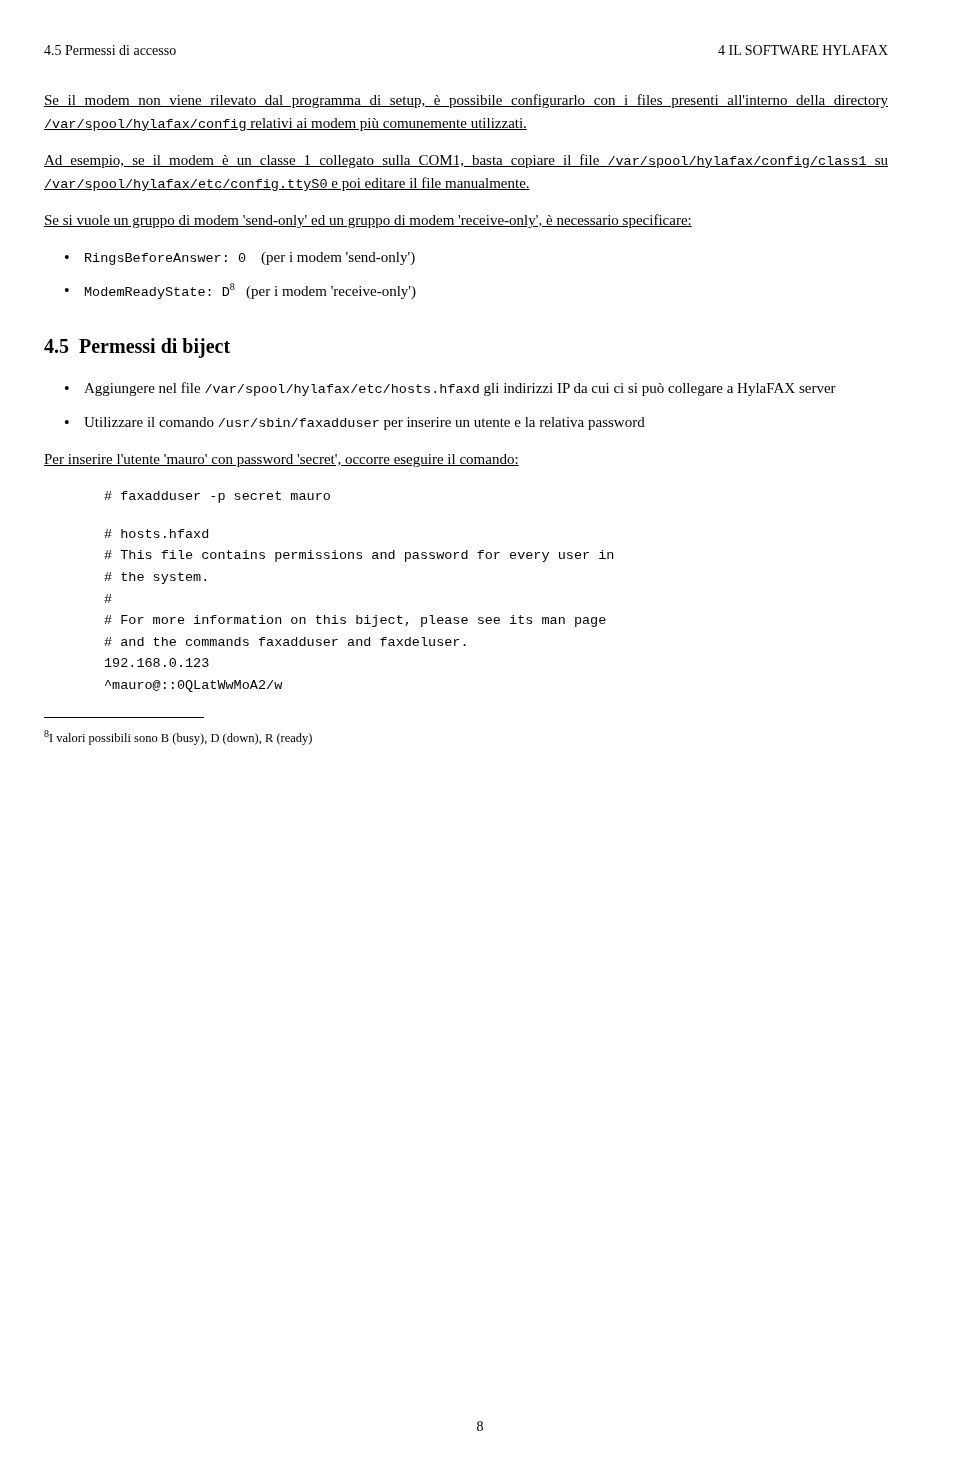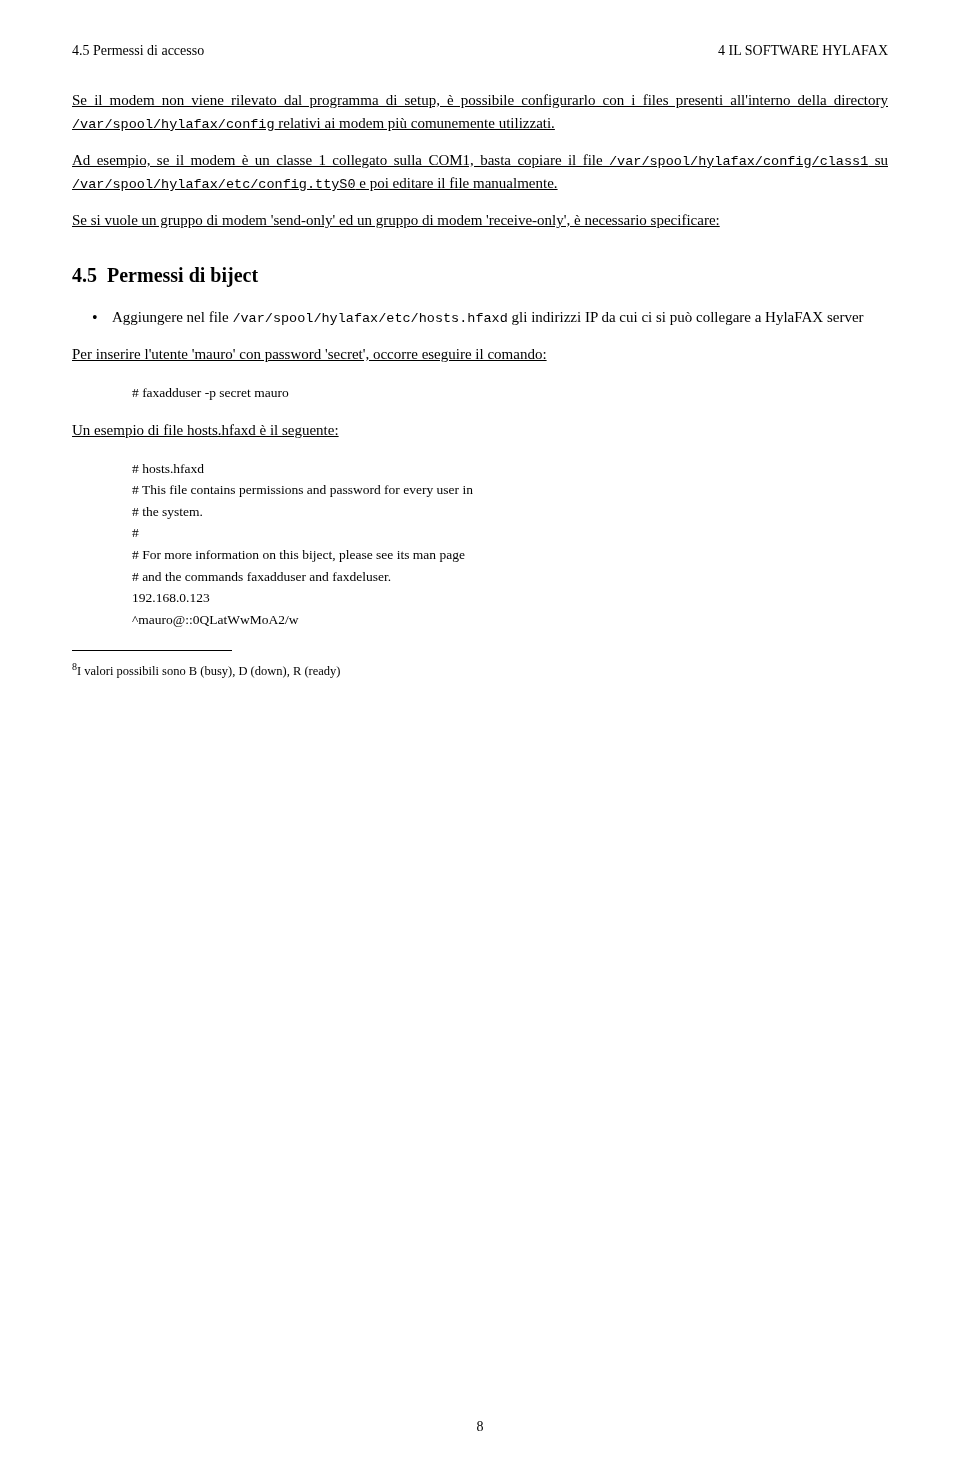--- a/index.html
+++ b/index.html
@@ -13,21 +13,21 @@
       color: #000000;
       font-family: "Times New Roman", Times, serif;
       font-size: 15px;
       line-height: 1.5;
       width: 960px;
       min-height: 1467px;
       position: relative;
     }
 
     .page {
-      padding: 40px 72px 80px 72px;
+      padding: 40px 72px 80px 44px;
       position: relative;
       min-height: 1467px;
     }
 
     .header {
       display: flex;
       justify-content: space-between;
       align-items: center;
       margin-bottom: 28px;
       font-size: 14px;
@@ -71,21 +71,21 @@
     }
 
     .bullet-list li::before {
       content: "•";
       position: absolute;
       left: -20px;
       font-size: 16px;
     }
 
     .code-block {
-      font-family: Liberation Serif, serif;
+      font-family: Liberation Mono, monospace;
       font-size: 13.5px;
       margin: 16px 0 16px 60px;
       line-height: 1.6;
     }
 
     .code-block div {
       white-space: pre;
     }
 
     .footnote-divider {
@@ -129,44 +129,50 @@
 
   <p class="section-paragraph">
     <span>Ad esempio, se il modem è un classe 1 collegato sulla COM1, basta copiare il file </span><span class="code-inline">/var/spool/hylafax/config/class1</span><span> su </span><span class="code-inline">/var/spool/hylafax/etc/config.ttyS0</span><span> e poi editare il file manualmente.</span>
   </p>
 
   <p class="section-paragraph">
     <span>Se si vuole un gruppo di modem 'send-only' ed un gruppo di modem 'receive-only', è necessario specificare:</span>
   </p>
 
   <ul class="bullet-list">
+    <li>
+      <span class="code-inline">RingsBeforeAnswer: 0</span>&nbsp;&nbsp;&nbsp;&nbsp;<span>(per i modem 'send-only')</span>
+    </li>
+    <li>
+      <span class="code-inline">ModemReadyState: D</span><sup>8</sup>&nbsp;&nbsp;&nbsp;<span>(per i modem 'receive-only')</span>
+    </li>
   </ul>
 
   <div class="section-heading">
     <span>4.5</span>&nbsp;&nbsp;<span>Permessi di biject</span>
   </div>
 
 
   <ul class="bullet-list">
     <li>
       <span>Aggiungere nel file </span><span class="code-inline">/var/spool/hylafax/etc/hosts.hfaxd</span><span> gli indirizzi IP da cui ci si può collegare a HylaFAX server</span>
     </li>
+    <li>
+      <span>Utilizzare il comando </span><span class="code-inline">/usr/sbin/faxadduser</span><span> per inserire un utente e la relativa password</span>
+    </li>
   </ul>
 
   <p class="section-paragraph">
     <span>Per inserire l'utente 'mauro' con password 'secret', occorre eseguire il comando:</span>
   </p>
 
   <div class="code-block">
     <div># faxadduser -p secret mauro</div>
   </div>
 
-  <p class="section-paragraph">
-    <span>Un esempio di file hosts.hfaxd è il seguente:</span>
-  </p>
 
   <div class="code-block">
     <div># hosts.hfaxd</div>
     <div># This file contains permissions and password for every user in</div>
     <div># the system.</div>
     <div>#</div>
     <div># For more information on this biject, please see its man page</div>
     <div># and the commands faxadduser and faxdeluser.</div>
     <div>192.168.0.123</div>
     <div>^mauro@::0QLatWwMoA2/w</div>

